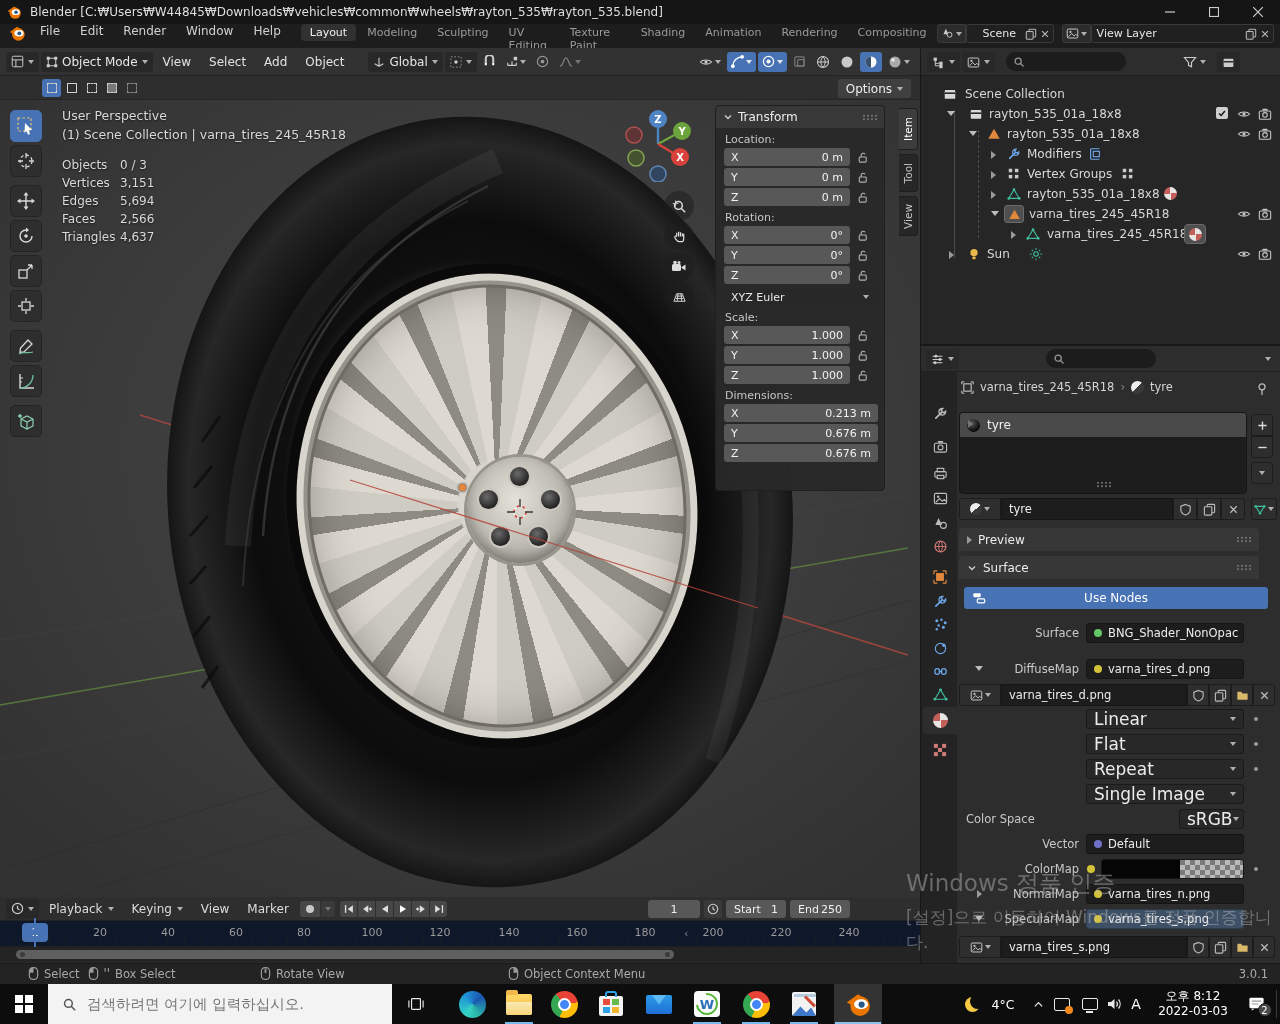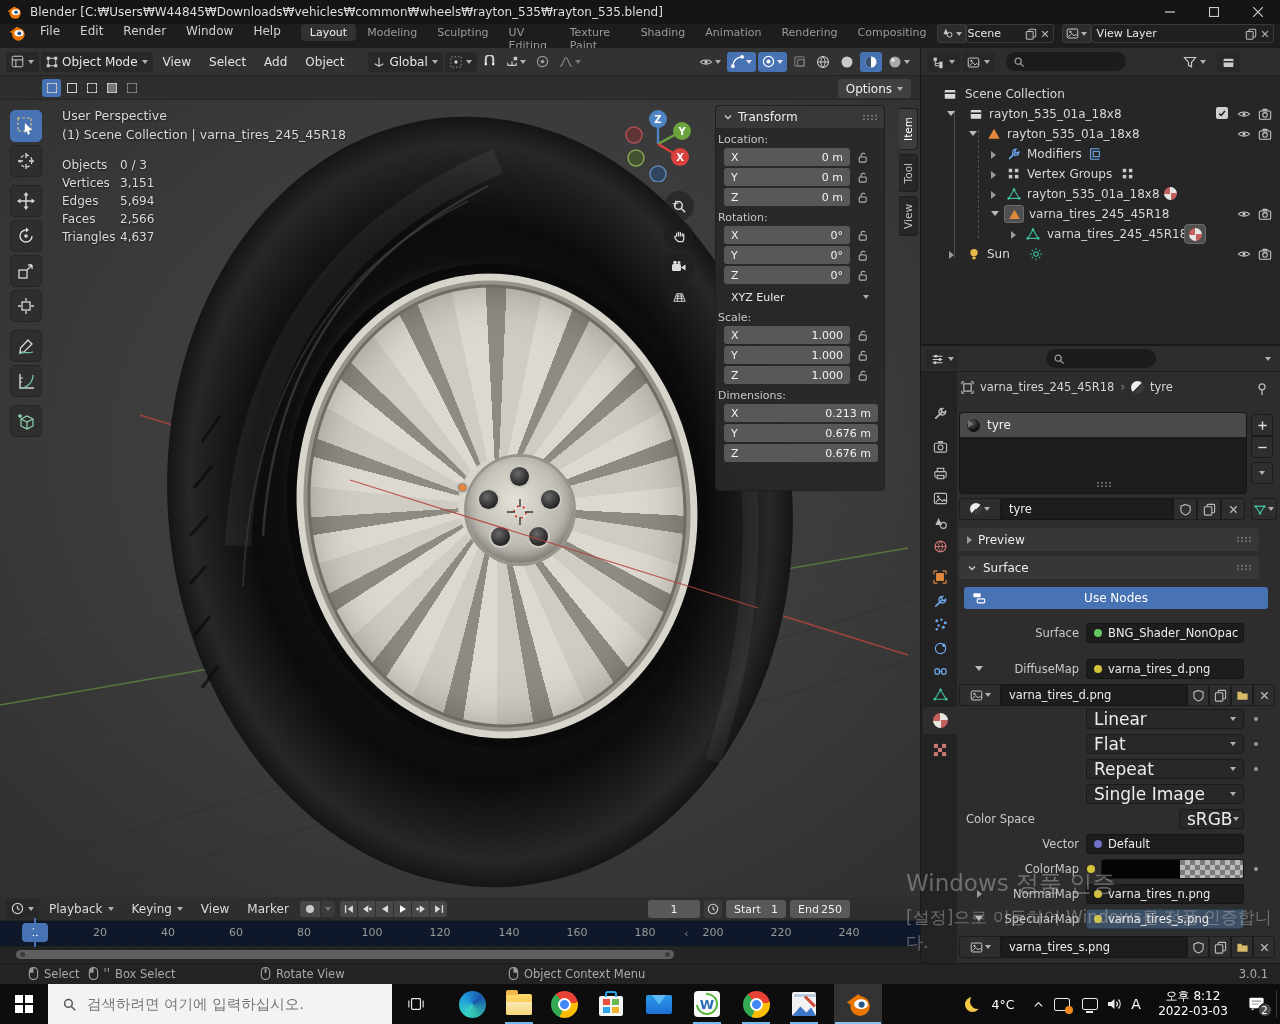--- a/index.html
+++ b/index.html
@@ -50,21 +50,21 @@
 #wheel{position:absolute;left:160px;top:12px;width:640px;height:780px}
 #tire{position:absolute;left:8px;top:4px;width:624px;height:772px;border-radius:50%;transform:rotate(-6deg);background:radial-gradient(closest-side at 50% 50%,#262626 0 57%,#0f0f0f 63%,#0c0c0c 73%,#1d1d1d 86%,#272727 93%,#151515 100%)}
 #rimbed{position:absolute;left:127px;top:151px;width:420px;height:486px;border-radius:50%;transform:rotate(-7deg);background:#0a0a0a}
 #rim{position:absolute;left:137px;top:161px;width:400px;height:466px;border-radius:50%;transform:rotate(-7deg);background:radial-gradient(closest-side,#d8d5cd 0 19%,rgba(216,213,205,0) 20%),repeating-conic-gradient(from -5deg,#ded9d0 0 9deg,#8e8b83 9deg 14.5deg,#cfccc4 14.5deg 24deg);box-shadow:inset 0 0 0 7px #d8d5cd,inset 0 0 0 11px #96938b,inset 0 0 0 14px #6f6c66,inset 0 0 56px rgba(0,0,0,.42)}
 #hub{position:absolute;left:307px;top:345px;width:106px;height:106px;border-radius:50%;background:radial-gradient(circle at 45% 40%,#e4e1d9,#b5b2aa 65%,#8e8b83);box-shadow:0 0 0 3px #97948c,inset 0 -6px 12px rgba(0,0,0,.28)}
 .lug{position:absolute;width:19px;height:19px;border-radius:50%;background:radial-gradient(circle at 40% 35%,#6a6a6a,#242424 70%);box-shadow:0 0 0 2px #cac7bf}
 #origin{position:absolute;left:299px;top:372px;width:7px;height:7px;border-radius:50%;background:#e8853c;box-shadow:0 0 3px #000}
 
 #npanel{position:absolute;left:715px;top:5px;width:170px;height:386px;background:rgba(41,41,41,.96);border:1px solid #1f1f1f;border-radius:4px}
 .np-h{height:22px;background:#383838;border-radius:4px 4px 0 0;display:flex;align-items:center;gap:5px;padding:0 7px;color:#ececec}
-.np-lbl{margin:5px 2px 2px;color:#c6c6c6;font-size:11px}
+.np-lbl{margin:5px 9px 2px;color:#c6c6c6;font-size:11px}
 .np-row{display:flex;align-items:center;margin:0 8px 2px;gap:6px}
 .np-f{height:18px;background:#585858;border-radius:3px;display:flex;align-items:center;justify-content:space-between;padding:0 7px;font-size:11px;color:#f2f2f2;flex:0 0 126px}
 .np-f.wide{flex:0 0 154px}
 .np-dd{height:18px;margin:4px 8px 2px;background:#282828;border-radius:3px;display:flex;align-items:center;justify-content:space-between;padding:0 7px;font-size:11px;color:#e8e8e8}
 .nptab{position:absolute;left:899px;width:19px;background:#272727;border:1px solid #1e1e1e;border-left:none;border-radius:0 4px 4px 0;color:#c2c2c2;display:flex;align-items:center;justify-content:center}
 .nptab.on{background:#3d3d3d;color:#fff}
 .nptab span{writing-mode:vertical-rl;transform:rotate(180deg);font-size:10.5px;padding:5px 0}
 
 #timeline{position:absolute;left:0;top:897px;width:920px;height:66px;background:#2b2b2b}
 #tlh{position:relative;height:24px;background:#2e2e2e;border-bottom:1px solid #222;display:flex;align-items:center;gap:2px;padding:0 6px}
@@ -296,21 +296,21 @@
     <span class="wstab">Compositing</span>
     <div style="flex:1"></div>
     <div class="dbicon">
       <svg class="ic" width="13" height="13" viewBox="0 0 16 16">
           <path d="M6 2 L9 9 H3 Z" fill="#ccc"></path>
           <circle cx="10.5" cy="9.5" r="3" fill="none" stroke="#ccc" stroke-width="1.2"></circle>
         </svg>
         <span class="chev"></span>
     </div>
     <div class="dbfield" style="width:122px;margin-right:8px">
-      <span style="flex:1;padding-left:1px">Scene</span>
+      <span style="flex:1;padding-left:16px">Scene</span>
       <svg class="ic" width="12" height="12" color="#b8b8b8">
           <use href="#s-copy"></use>
         </svg>
       <svg class="ic" width="10" height="10" color="#b8b8b8" style="margin:0 3px">
           <use href="#s-x"></use>
         </svg>
     </div>
     <div class="dbicon">
       <svg class="ic" width="13" height="13" color="#ccc">
           <use href="#s-img"></use>

